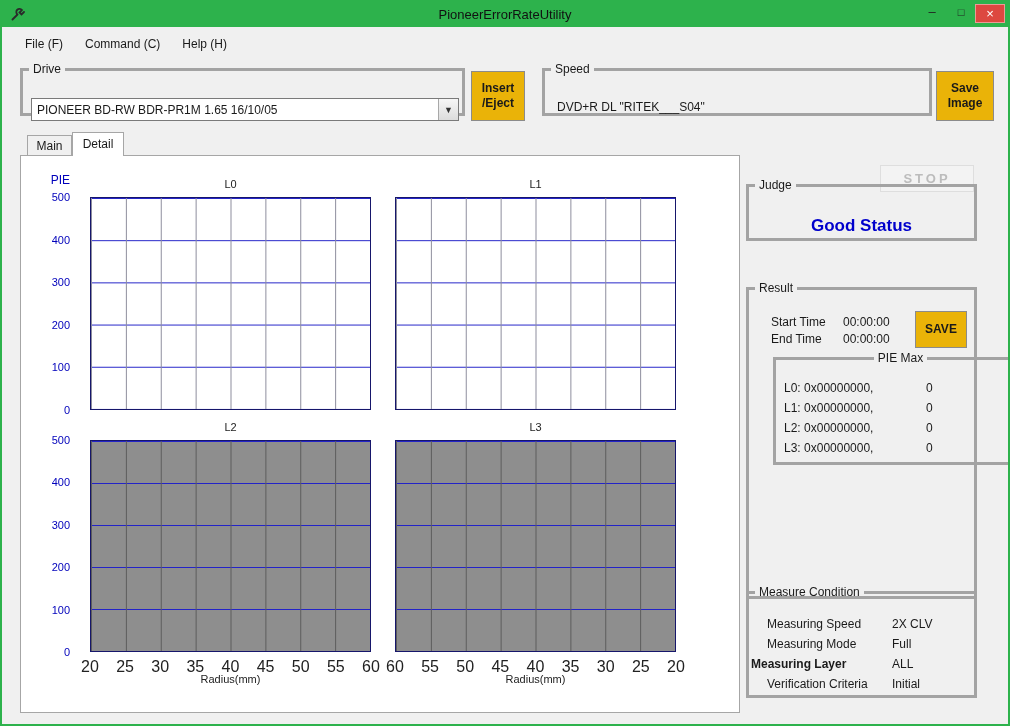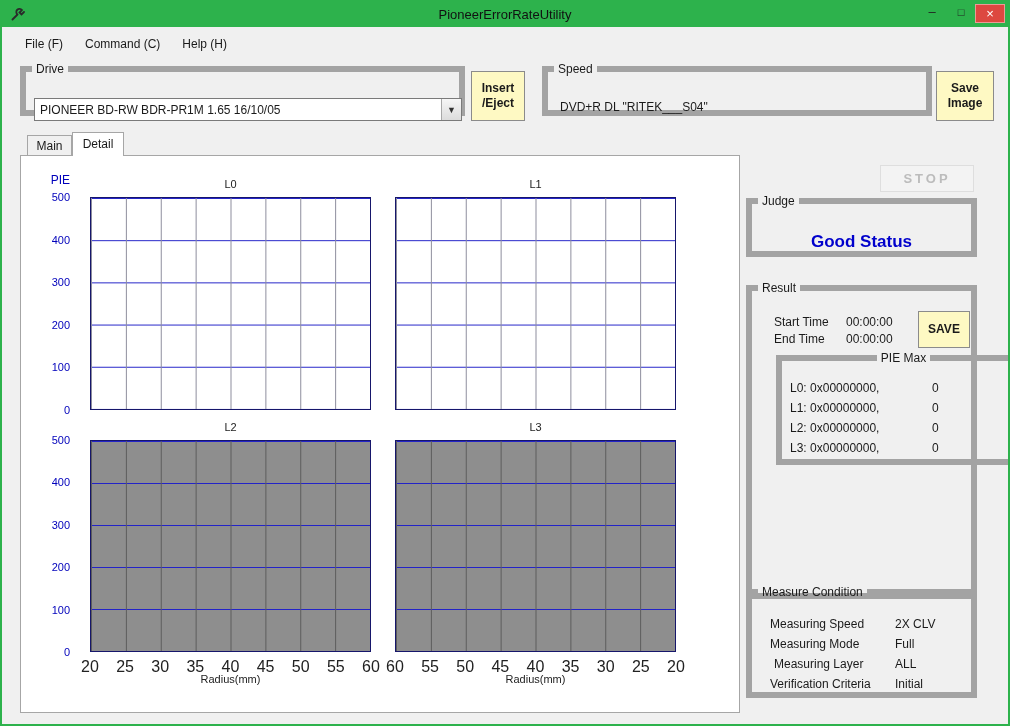--- a/index.html
+++ b/index.html
@@ -24,26 +24,26 @@
   .caption-btn { position:absolute; width:28px; height:19px; top:1px; text-align:center; line-height:18px; font-size:13px; color:#222; cursor:default; }
   .btn-min { right:62px; }
   .btn-max { right:33px; font-size:11px; }
   .btn-close { right:3px; top:2px; width:30px; background:var(--close_red,#dd4840); color:#fff; border:1px solid rgba(255,255,255,.45); font-size:13px; }
   
   .menubar { position:absolute; top:27px; left:0; right:0; height:30px; display:flex; align-items:center; padding-left:12px; }
   .menu-item { padding:5px 11px; }
   
   fieldset.group {
     position:absolute; margin:0; padding:0; min-width:0;
-    border:6px solid #a3a3a3; background:transparent;
+    border:3px solid #a3a3a3; background:transparent;
   }
   fieldset.group legend { margin-left:6px; padding:0 4px; font-size:12px; color:#1a1a1a; }
   
   .push-btn {
-    position:absolute; background:#fef9c3; border:1px solid #8b8b8b;
+    position:absolute; background:#eab308; border:1px solid #8b8b8b;
     font-family:"Liberation Sans",sans-serif; font-size:12px; font-weight:bold; color:#1a1a1a;
     display:flex; flex-direction:column; align-items:center; justify-content:center; line-height:15px;
     cursor:default;
   }
   .stop-btn {
     position:absolute; left:878px; top:163px; width:94px; height:27px;
     background:#f3f3f3; border:1px solid #dedede; color:#bcbcbc;
     font-weight:bold; font-size:13px; letter-spacing:3px; text-align:center; line-height:25px;
   }
   
@@ -198,21 +198,21 @@
     <span>30</span>
     <span>25</span>
     <span>20</span>
   </div>
 
   <div class="xaxis-label" style="left:88px;  top:671px; width:281px;">Radius(mm)</div>
   <div class="xaxis-label" style="left:393px; top:671px; width:281px;">Radius(mm)</div>
 
   <div class="stop-btn">STOP</div>
 
-  <fieldset class="group" style="left:744px; top:192px; width:231px; height:63px;">
+  <fieldset class="group" style="left:744px; top:176px; width:231px; height:63px;">
     <legend>Judge</legend>
     <div class="judge-status">Good Status</div>
   </fieldset>
 
   <fieldset class="group" style="left:744px; top:260px; width:231px; height:318px;margin-top:19px;">
     <legend>Result</legend>
 
     <span class="kv-label" style="left:22px; top:20px;">Start Time</span>
     <span class="kv-value" style="left:94px; top:20px;">00:00:00</span>
     <span class="kv-label" style="left:22px; top:37px;">End Time</span>
@@ -241,20 +241,20 @@
 
   <fieldset class="group" style="left:744px; top:583px; width:231px; height:113px;">
     <legend>Measure Condition</legend>
 
     <span class="kv-label" style="left:18px;  top:18px;">Measuring Speed</span>
     <span class="kv-value" style="left:143px; top:18px;">2X CLV</span>
 
     <span class="kv-label" style="left:18px;  top:38px;">Measuring Mode</span>
     <span class="kv-value" style="left:143px; top:38px;">Full</span>
 
-    <span class="kv-label" style="left:22px;  top:58px;">Measuring Layer</span>
+    <span class="kv-label" style="left:2px;  top:58px;font-weight:bold;">Measuring Layer</span>
     <span class="kv-value" style="left:143px; top:58px;">ALL</span>
 
     <span class="kv-label" style="left:18px;  top:78px;">Verification Criteria</span>
     <span class="kv-value" style="left:143px; top:78px;">Initial</span>
   </fieldset>
 
 </div>
 
 </body></html>

